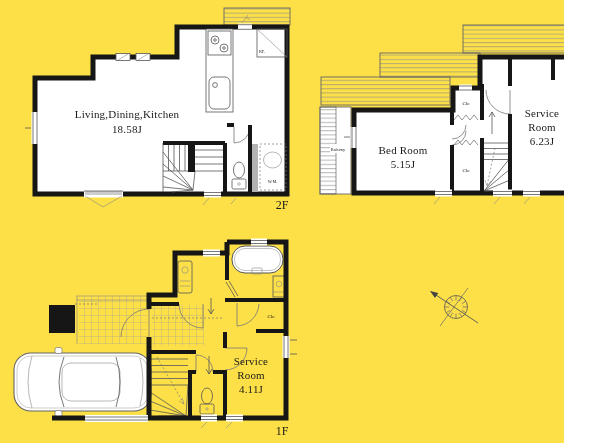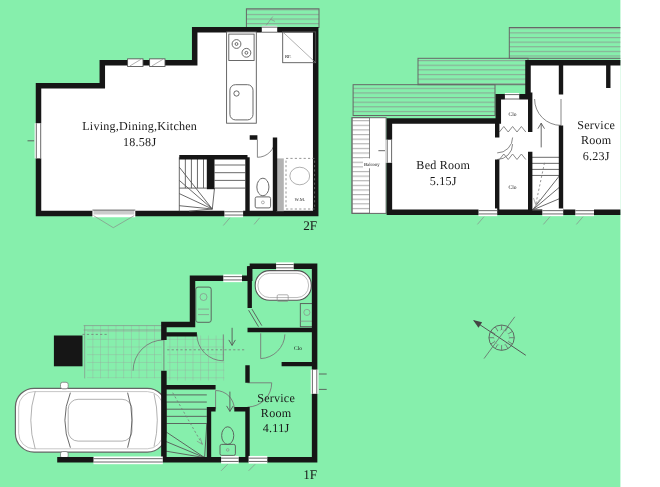--- a/index.html
+++ b/index.html
@@ -1,16 +1,16 @@
 <!DOCTYPE html>
 <html><head>
 <meta charset="utf-8">
 <style>
   html,body{margin:0;padding:0;background:#ffffff;}
-  .stage{width:564px;height:443px;position:relative;background:#86efac;overflow:hidden;text-align:right;}
+  .stage{width:564px;height:443px;position:relative;background:#fde047;overflow:hidden;text-align:right;}
   svg text{font-family:"Liberation Serif","DejaVu Serif",serif;fill:#1a1a1a;}
   .tc{text-anchor:middle;}
   .room{font-size:11px;letter-spacing:0.2px;}
   .floorlbl{font-size:12px;}
   .tiny{font-size:5px;}
   .tiny2{font-size:4.3px;}
   .w5{stroke:#161616;stroke-width:5;fill:none;stroke-linejoin:miter;}
   .w5f{stroke:#161616;stroke-width:5;fill:#ffffff;stroke-linejoin:miter;}
   .w4{stroke:#161616;stroke-width:4;fill:none;}
   .tn{stroke:#555555;stroke-width:0.8;fill:none;}

